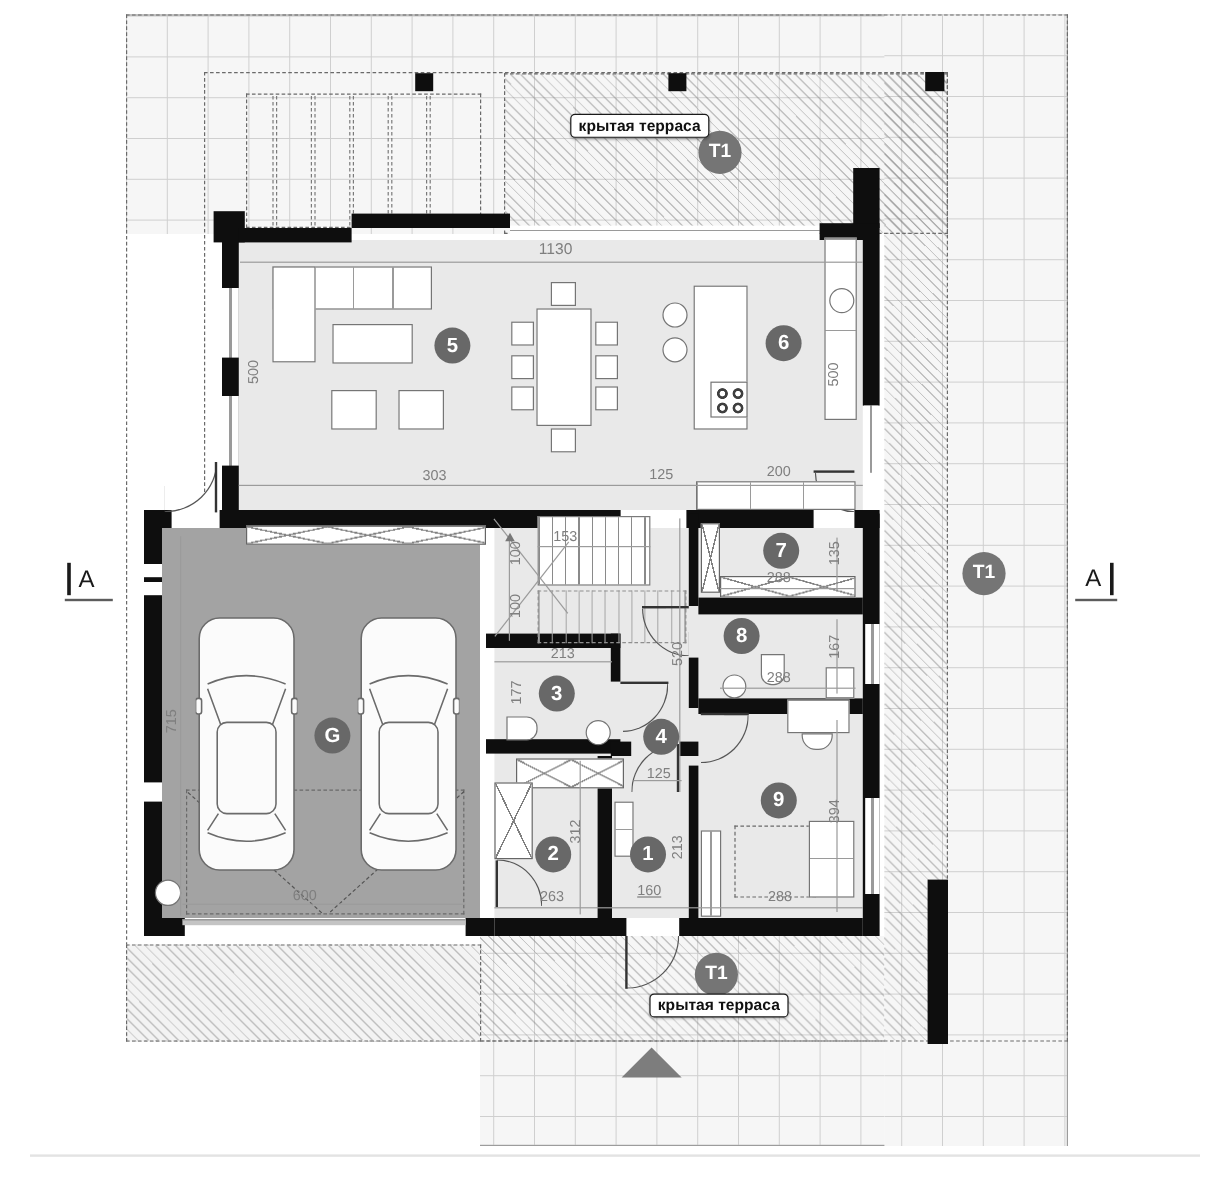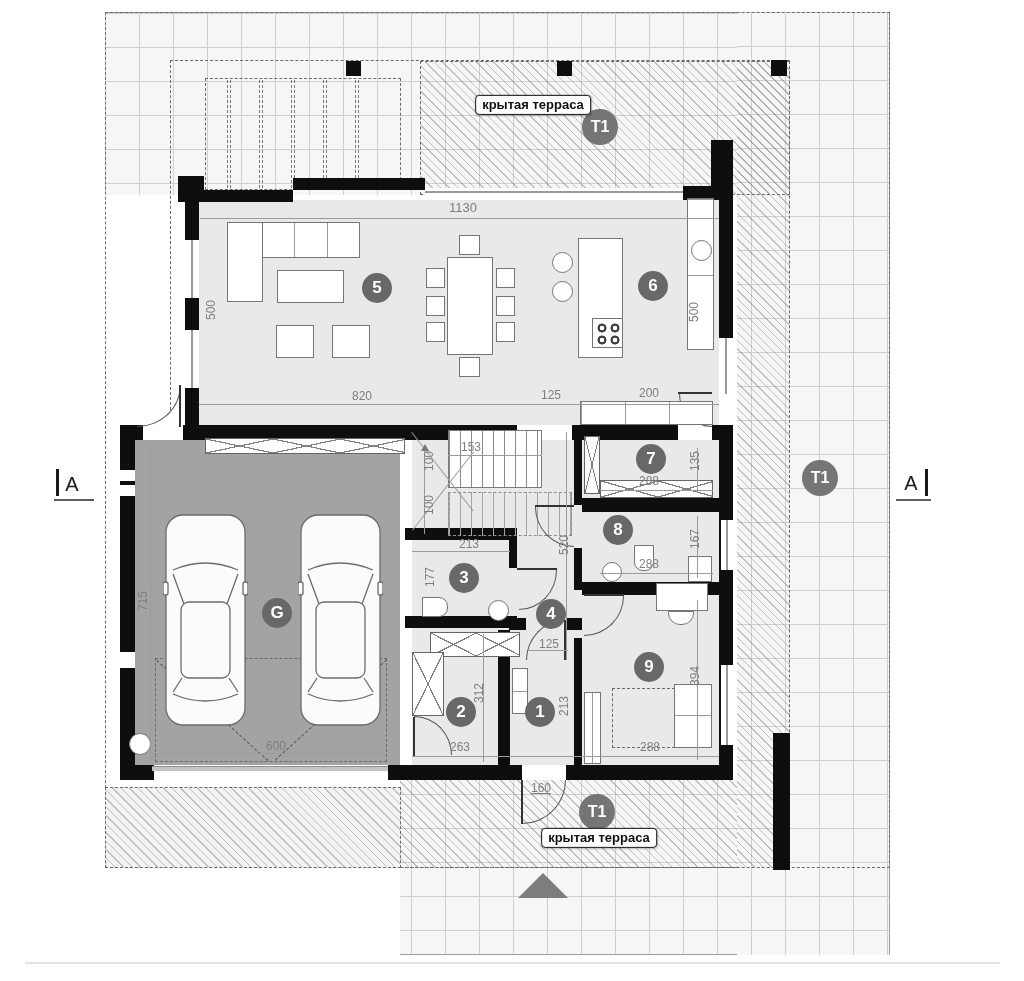--- a/index.html
+++ b/index.html
@@ -239,41 +239,41 @@
   <div class="abs dline" style="left:566px;top:432px;width:1px;height:228px;"></div>
   <div class="abs dline" style="left:697px;top:448px;width:1px;height:44px;"></div>
   <div class="abs dline" style="left:697px;top:516px;width:1px;height:62px;"></div>
   <div class="abs dline" style="left:697px;top:600px;width:1px;height:160px;"></div>
   <div class="abs dline" style="left:483px;top:634px;width:1px;height:128px;"></div>
   <div class="abs dline" style="left:528px;top:650px;width:40px;height:1px;"></div>
 
   <div class="abs dim" style="left:463px;top:207px;font-size:13px;text-align:center;">1130</div>
   <div class="abs dim vdim" style="left:211px;top:310px;">500</div>
   <div class="abs dim vdim" style="left:694px;top:312px;">500</div>
-  <div class="abs dim" style="left:362px;top:396px;">820</div>
+  <div class="abs dim" style="left:362px;top:396px;">303</div>
   <div class="abs dim" style="left:551px;top:395px;">125</div>
   <div class="abs dim" style="left:649px;top:393px;">200</div>
   <div class="abs dim vdim" style="left:143px;top:601px;">715</div>
-  <div class="abs dim" style="left:276px;top:746px;">600</div>
+  <div class="abs dim" style="left:254px;top:746px;">600</div>
   <div class="abs dim" style="left:471px;top:447px;">153</div>
   <div class="abs dim vdim" style="left:429px;top:461px;">100</div>
   <div class="abs dim vdim" style="left:429px;top:505px;">100</div>
   <div class="abs dim" style="left:469px;top:544px;">213</div>
   <div class="abs dim vdim" style="left:564px;top:545px;">520</div>
   <div class="abs dim vdim" style="left:430px;top:577px;">177</div>
   <div class="abs dim" style="left:649px;top:481px;">288</div>
   <div class="abs dim vdim" style="left:695px;top:461px;">135</div>
   <div class="abs dim" style="left:649px;top:564px;">288</div>
   <div class="abs dim vdim" style="left:695px;top:539px;">167</div>
   <div class="abs dim vdim" style="left:695px;top:676px;">394</div>
   <div class="abs dim" style="left:650px;top:747px;">288</div>
   <div class="abs dim vdim" style="left:479px;top:693px;">312</div>
   <div class="abs dim" style="left:460px;top:747px;">263</div>
   <div class="abs dim" style="left:549px;top:644px;">125</div>
-  <div class="abs dim" style="left:541px;top:788px;text-decoration:underline;">160</div>
+  <div class="abs dim" style="left:541px;top:742px;text-decoration:underline;">160</div>
   <div class="abs dim vdim" style="left:564px;top:706px;">213</div>
 
   <div class="abs badge" style="left:377px;top:288px;width:30px;height:30px;">5</div>
   <div class="abs badge" style="left:653px;top:286px;width:30px;height:30px;">6</div>
   <div class="abs badge" style="left:651px;top:459px;width:30px;height:30px;">7</div>
   <div class="abs badge" style="left:618px;top:530px;width:30px;height:30px;">8</div>
   <div class="abs badge" style="left:464px;top:578px;width:30px;height:30px;">3</div>
   <div class="abs badge" style="left:551px;top:614px;width:30px;height:30px;">4</div>
   <div class="abs badge" style="left:649px;top:667px;width:30px;height:30px;">9</div>
   <div class="abs badge" style="left:277px;top:613px;width:30px;height:30px;">G</div>

